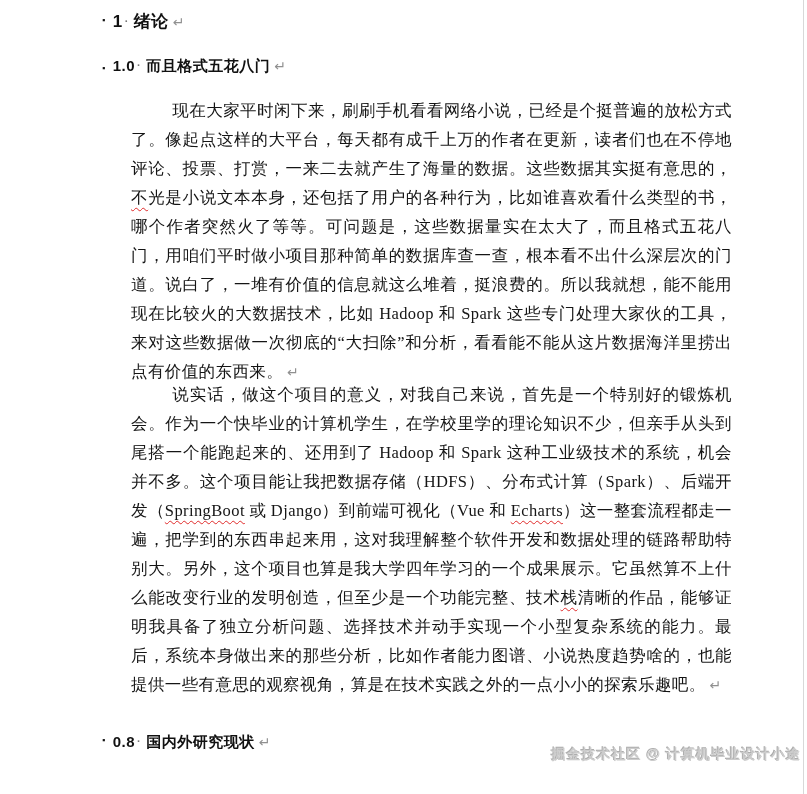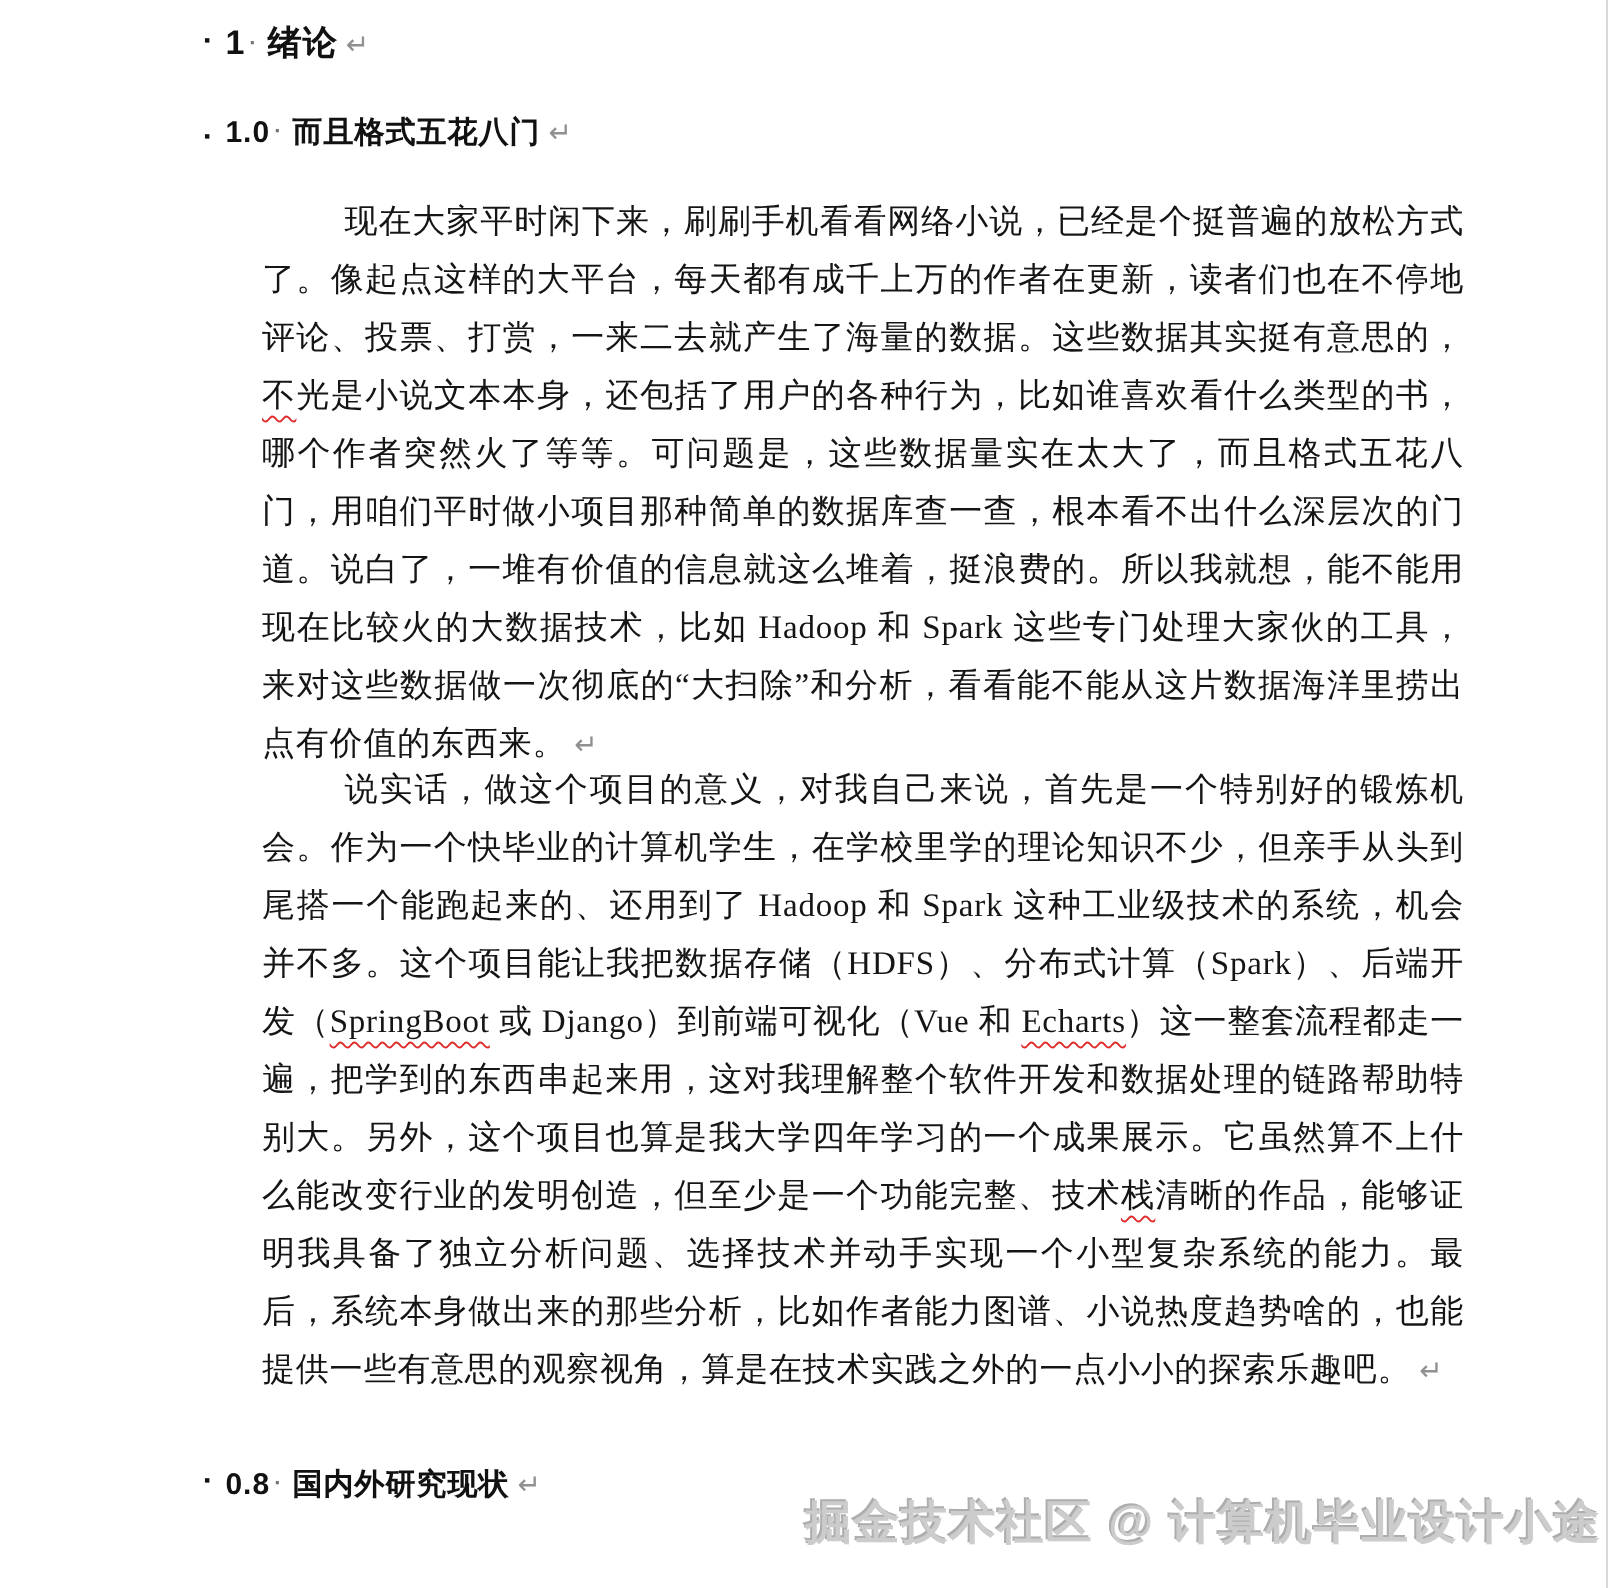--- a/index.html
+++ b/index.html
@@ -78,21 +78,21 @@
     text-decoration-color: #e02b2b;
     text-decoration-thickness: 1px;
     text-underline-offset: 4px;
   }
   .watermark {
     position: absolute;
     top: 746px;
     right: 6px;
     font-family: "Liberation Sans", "DejaVu Sans", sans-serif;
     font-weight: 700;
-    font-size: 23px;
+    font-size: 14px;
     letter-spacing: 1px;
     color: #cccccc;
     text-shadow: -1px -1px 0 #adadad, 1px 1px 0 #ffffff;
     white-space: nowrap;
   }
 </style>
 </head>
 <body>
 
 <div class="page-edge"></div>

